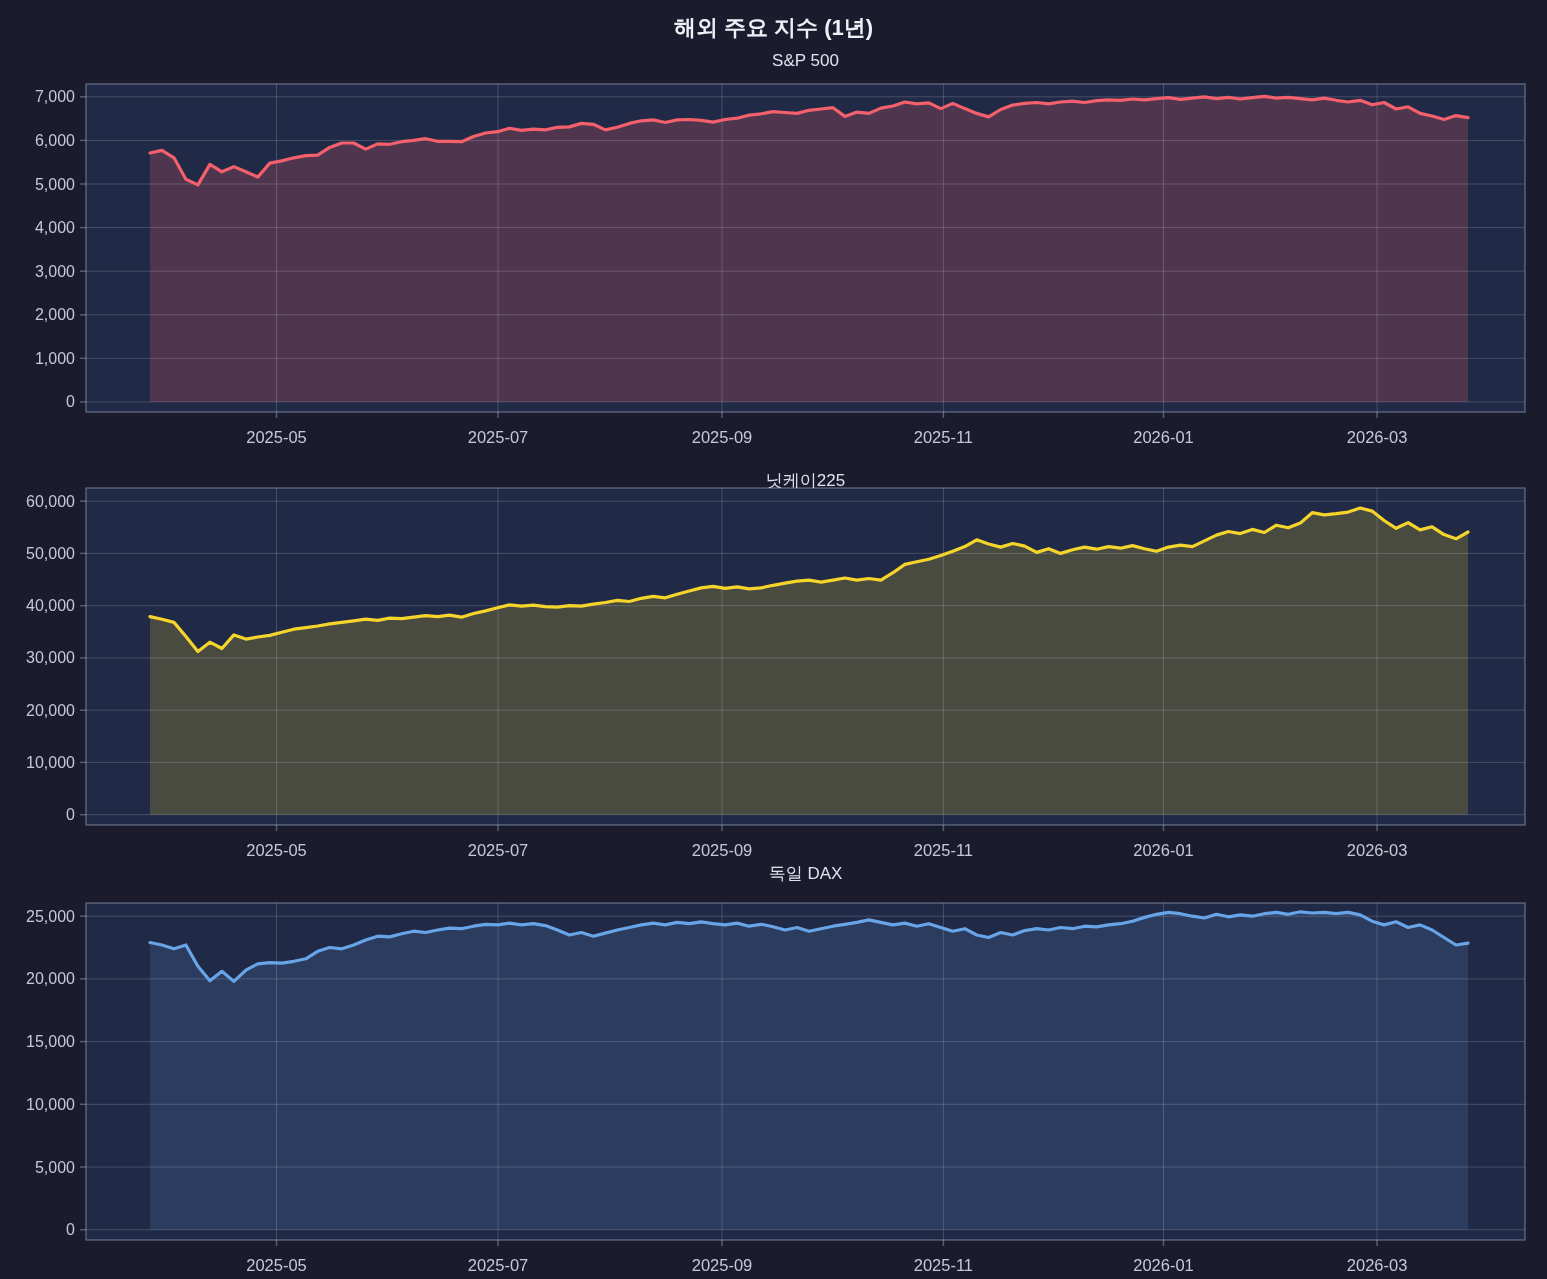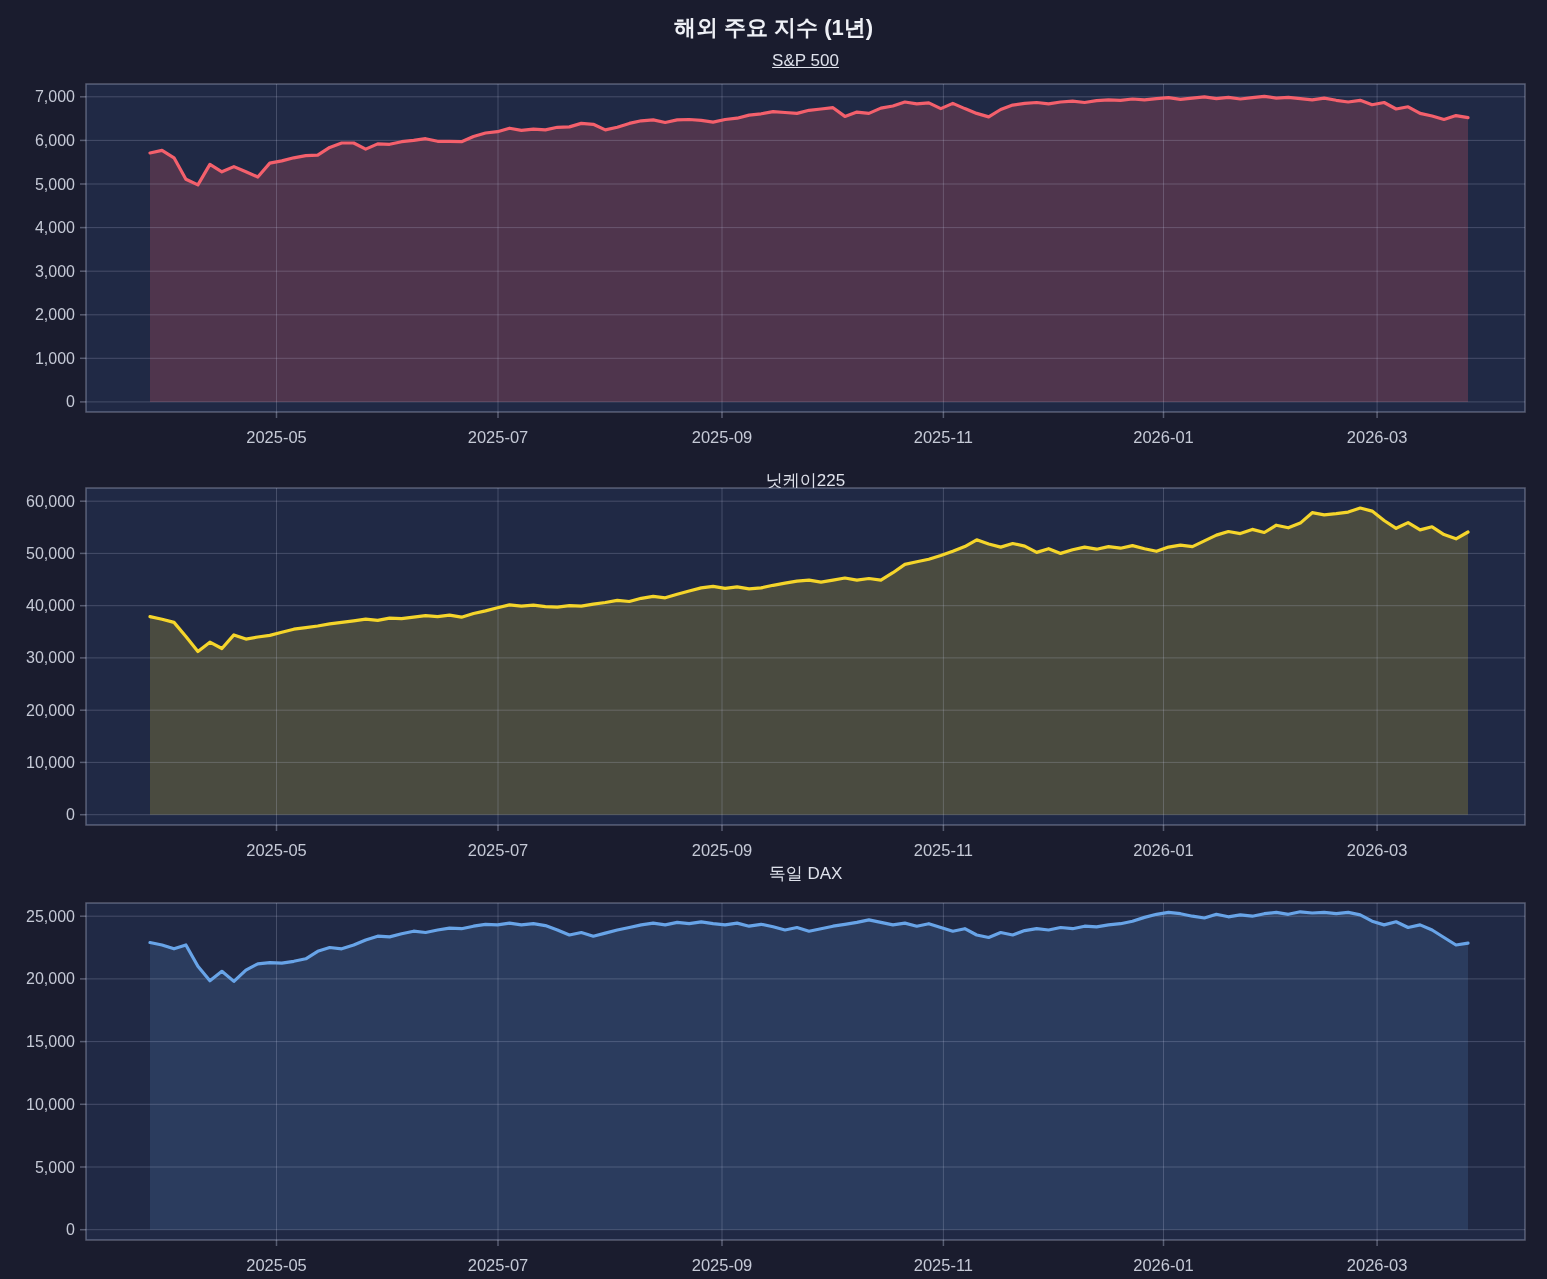--- a/index.html
+++ b/index.html
@@ -10,21 +10,21 @@
     position:relative;overflow:hidden;
   }
   .page-title{
     position:absolute;top:13px;left:0;width:1547px;
     text-align:center;font-size:22px;font-weight:bold;color:#eef0f6;
   }
   .chart-subtitle{
     position:absolute;left:86px;width:1439px;
     text-align:center;font-size:17px;color:#dfe2ec;
   }
-  #subtitle-0{top:51px;text-decoration:underline;}
+  #subtitle-0{top:51px;}
   #subtitle-1{top:457px;margin-top:12px;}
   #subtitle-2{top:862px;}
   .chart-svg{position:absolute;left:0;width:1547px;display:block;}
   #chart-svg-0{top:76px;height:382px;}
   #chart-svg-1{top:480px;height:384px;}
   #chart-svg-2{top:895px;height:384px;}
   svg text{font-family:"Liberation Sans","DejaVu Sans",sans-serif;}
 </style>
 </head>
 <body>

